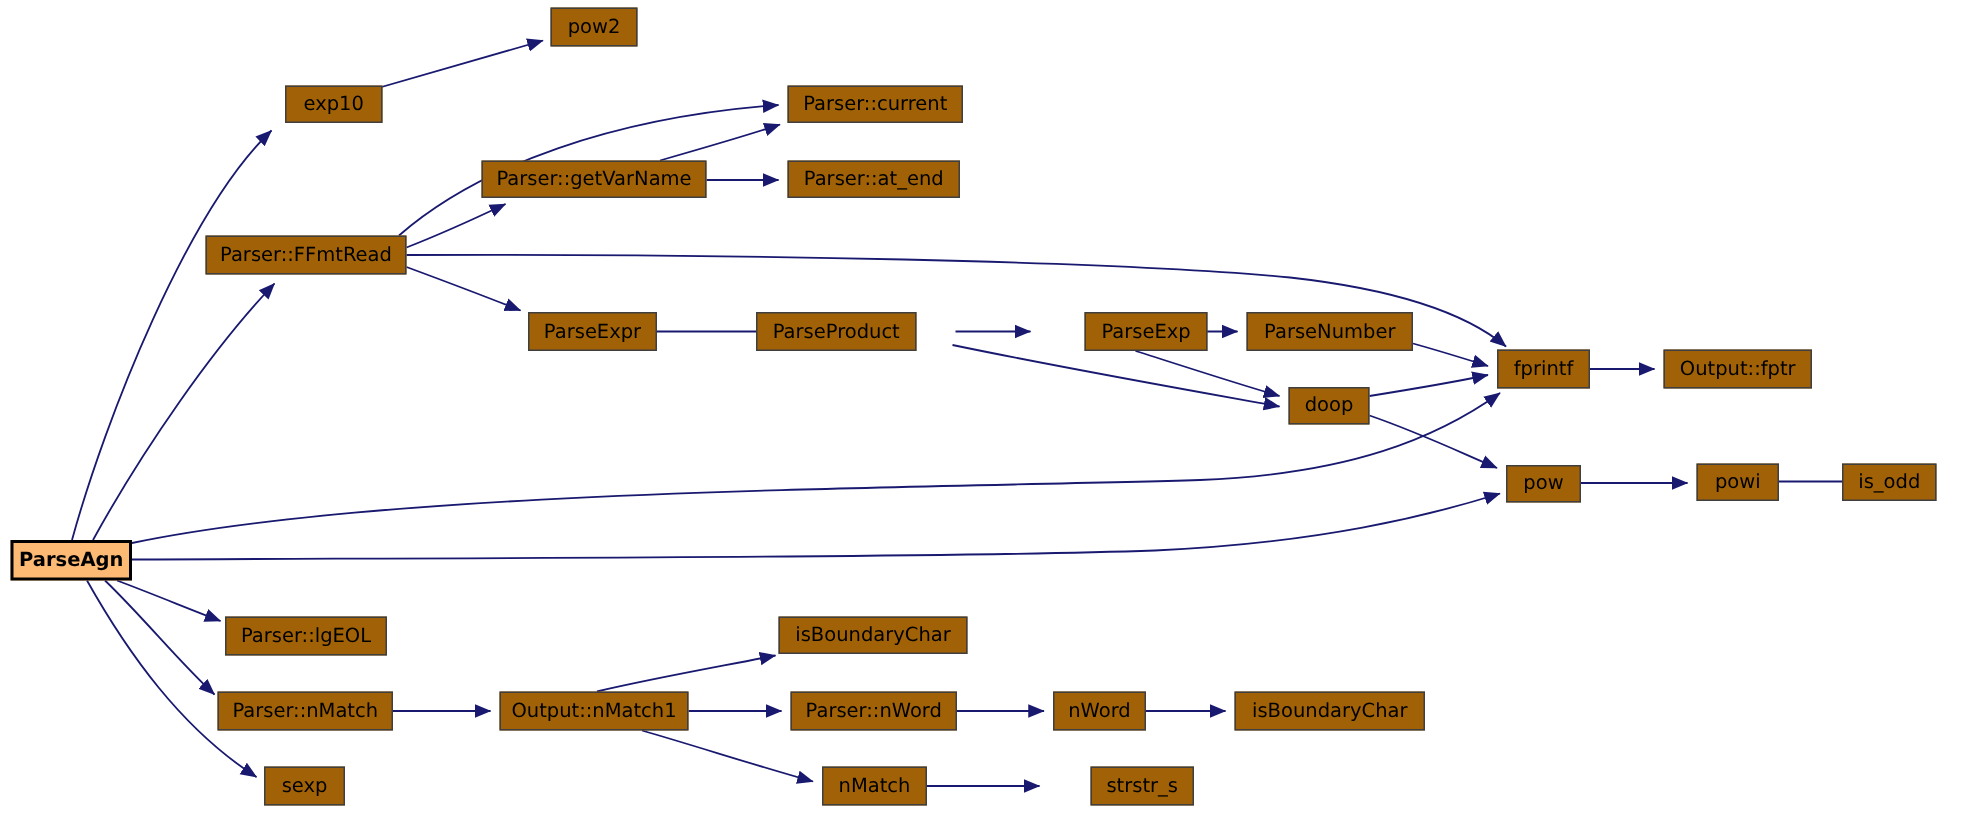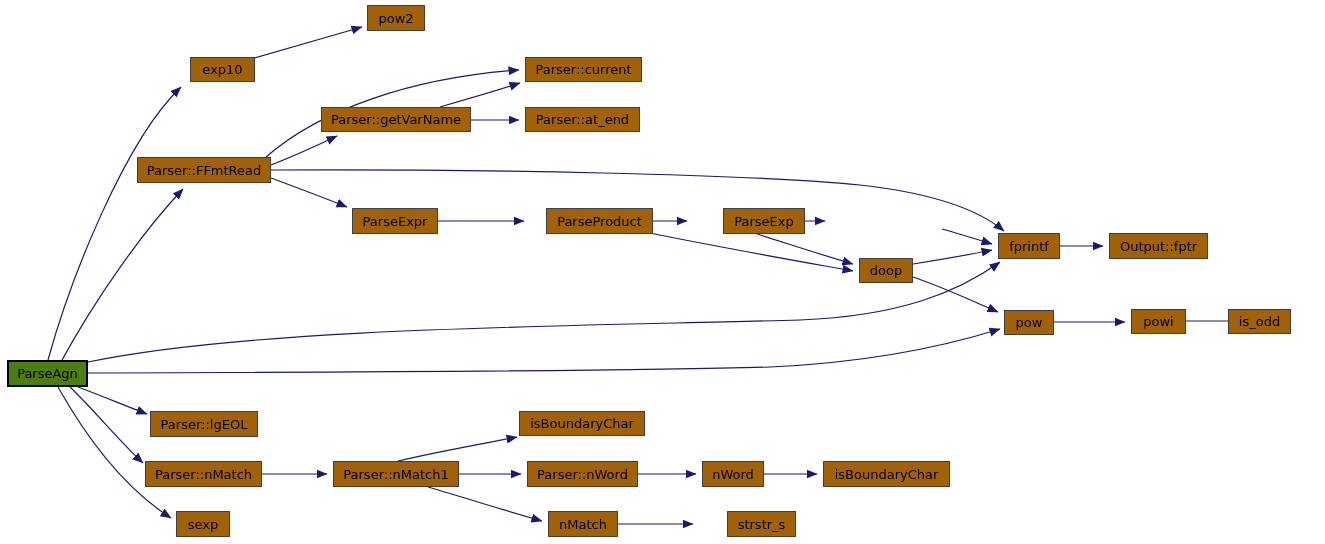--- a/index.html
+++ b/index.html
@@ -2,21 +2,21 @@
 <html><head>
 <meta charset="utf-8">
 <style>
   html,body{margin:0;padding:0;background:#ffffff;}
   #canvas{position:relative;width:1325px;height:544px;background:#ffffff;overflow:hidden;
           font-family:"DejaVu Sans","Liberation Sans",sans-serif;}
   #edges{position:absolute;left:0;top:0;width:1325px;height:544px;}
   .node{position:absolute;display:flex;align-items:center;justify-content:center;
         box-sizing:border-box;background:#a16207;border:1px solid #3f3f3f;
         font-size:13px;color:#000;white-space:nowrap;line-height:1;cursor:pointer;}
-  .node.root{background:#4d7c0f;border:2px solid #000000;cursor:default;}
+  .node.root{background:#fdba74;border:2px solid #000000;cursor:default;font-weight:bold;}
   path.edge{fill:none;stroke:#191970;stroke-width:1.2px;}
 </style>
 </head>
 <body>
 
 <div id="canvas">
 
   <svg id="edges" viewBox="0 0 1325 544" xmlns="http://www.w3.org/2000/svg">
     <defs>
       <marker id="arrow" markerUnits="userSpaceOnUse" markerWidth="12" markerHeight="10" refX="10.5" refY="5" orient="auto">
@@ -58,31 +58,32 @@
   </svg>
 
   <div class="node root" style="left:7px;top:360px;width:81px;height:27px;">ParseAgn</div>
   <div class="node" style="left:156px;top:57px;width:65px;height:25px;margin-left:34px;">exp10</div>
   <div class="node" style="left:367px;top:5px;width:58px;height:26px;">pow2</div>
   <div class="node" style="left:321px;top:107px;width:150px;height:25px;">Parser::getVarName</div>
   <div class="node" style="left:525px;top:57px;width:117px;height:25px;">Parser::current</div>
   <div class="node" style="left:525px;top:107px;width:115px;height:25px;">Parser::at_end</div>
   <div class="node" style="left:137px;top:157px;width:134px;height:26px;">Parser::FFmtRead</div>
   <div class="node" style="left:352px;top:208px;width:86px;height:26px;">ParseExpr</div>
-  <div class="node" style="left:546px;top:208px;width:107px;height:26px;">ParseProduct</div>
+  <div class="node" style="left:504px;top:208px;width:107px;height:26px;">ParseProduct</div>
   <div class="node" style="left:723px;top:208px;width:82px;height:26px;">ParseExp</div>
+  <div class="node" style="left:831px;top:208px;width:111px;height:26px;">ParseNumber</div>
   <div class="node" style="left:998px;top:233px;width:62px;height:26px;">fprintf</div>
   <div class="node" style="left:1109px;top:233px;width:99px;height:26px;text-align:right;">Output::fptr</div>
   <div class="node" style="left:859px;top:258px;width:54px;height:25px;">doop</div>
   <div class="node" style="left:1004px;top:310px;width:50px;height:25px;">pow</div>
   <div class="node" style="left:1131px;top:309px;width:55px;height:25px;">powi</div>
   <div class="node" style="left:1228px;top:309px;width:63px;height:25px;">is_odd</div>
   <div class="node" style="left:150px;top:411px;width:108px;height:26px;">Parser::lgEOL</div>
   <div class="node" style="left:145px;top:461px;width:117px;height:26px;">Parser::nMatch</div>
-  <div class="node" style="left:333px;top:461px;width:126px;height:26px;">Parser::nMatch1</div>
+  <div class="node" style="left:333px;top:461px;width:126px;height:26px;">Output::nMatch1</div>
   <div class="node" style="left:519px;top:411px;width:126px;height:25px;">isBoundaryChar</div>
   <div class="node" style="left:527px;top:461px;width:111px;height:26px;">Parser::nWord</div>
   <div class="node" style="left:702px;top:461px;width:62px;height:26px;">nWord</div>
   <div class="node" style="left:823px;top:461px;width:127px;height:26px;">isBoundaryChar</div>
   <div class="node" style="left:548px;top:511px;width:70px;height:26px;">nMatch</div>
   <div class="node" style="left:699px;top:511px;width:69px;height:26px;margin-left:28px;">strstr_s</div>
   <div class="node" style="left:176px;top:511px;width:54px;height:26px;">sexp</div>
 
 </div>
 

